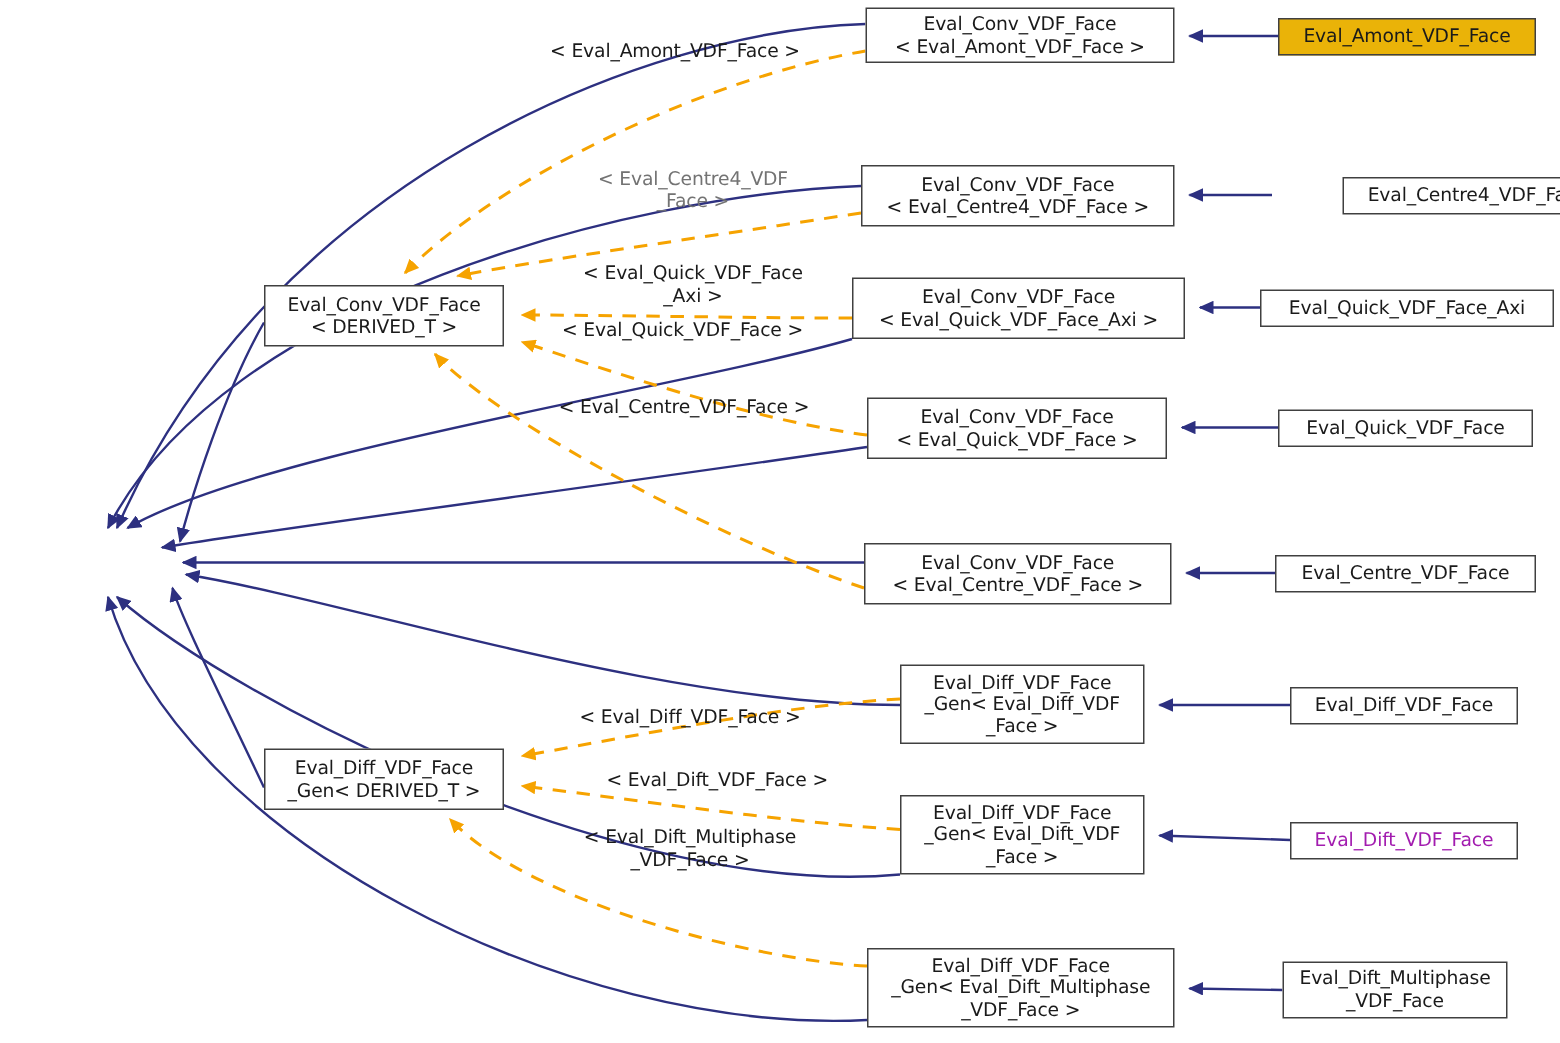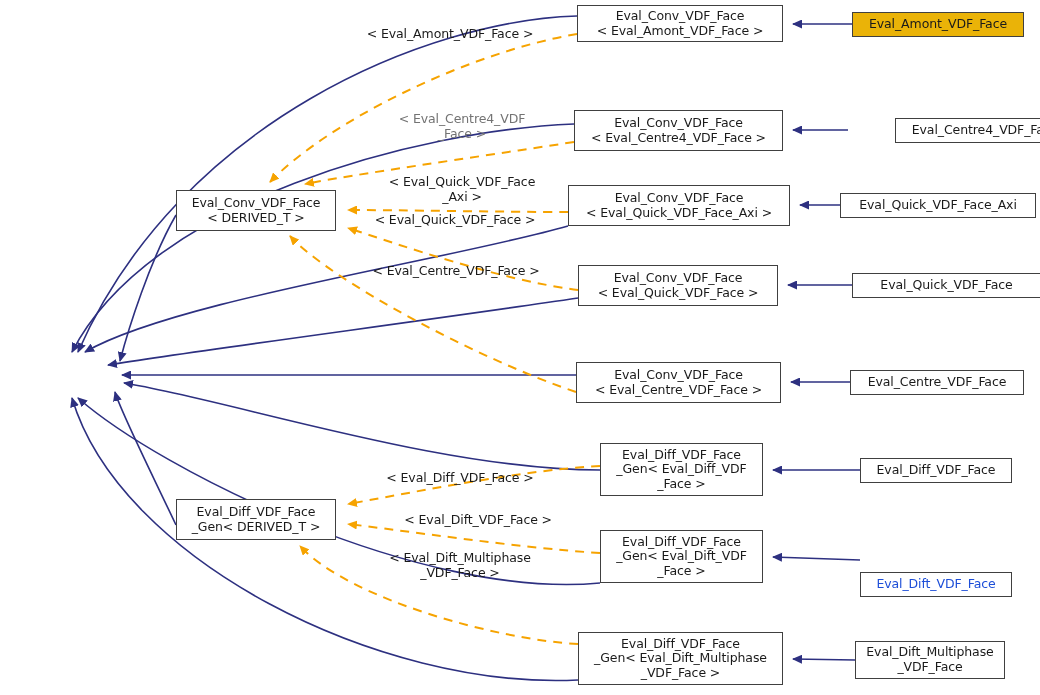--- a/index.html
+++ b/index.html
@@ -111,24 +111,24 @@
 _Face &gt;</div>
   <div class="node" style="left: 600px; top: 530px; width: 163px; height: 53px; background: rgb(255, 255, 255); border-color: rgb(64, 64, 64); color: rgb(26, 26, 26);">Eval_Diff_VDF_Face
 _Gen&lt; Eval_Dift_VDF
 _Face &gt;</div>
   <div class="node" style="left: 578px; top: 632px; width: 205px; height: 53px; background: rgb(255, 255, 255); border-color: rgb(64, 64, 64); color: rgb(26, 26, 26);">Eval_Diff_VDF_Face
 _Gen&lt; Eval_Dift_Multiphase
 _VDF_Face &gt;</div>
   <div class="node" style="left: 852px; top: 12px; width: 172px; height: 25px; background: #eab308; border-color: rgb(64, 64, 64); color: rgb(26, 26, 26);">Eval_Amont_VDF_Face</div>
   <div class="node" style="left: 895px; top: 118px; width: 180px; height: 25px; background: rgb(255, 255, 255); border-color: rgb(64, 64, 64); color: rgb(26, 26, 26);">Eval_Centre4_VDF_Face</div>
   <div class="node" style="left: 840px; top: 193px; width: 196px; height: 25px; background: rgb(255, 255, 255); border-color: rgb(64, 64, 64); color: rgb(26, 26, 26);">Eval_Quick_VDF_Face_Axi</div>
-  <div class="node" style="left: 852px; top: 273px; width: 189px; height: 25px; background: rgb(255, 255, 255); border-color: rgb(64, 64, 64); color: rgb(26, 26, 26);">Eval_Quick_VDF_Face</div>
+  <div class="node" style="left: 852px; top: 273px; width: 170px; height: 25px; background: rgb(255, 255, 255); border-color: rgb(64, 64, 64); color: rgb(26, 26, 26);">Eval_Quick_VDF_Face</div>
   <div class="node" style="left: 850px; top: 370px; width: 174px; height: 25px; background: rgb(255, 255, 255); border-color: rgb(64, 64, 64); color: rgb(26, 26, 26);">Eval_Centre_VDF_Face</div>
   <div class="node" style="left: 860px; top: 458px; width: 152px; height: 25px; background: rgb(255, 255, 255); border-color: rgb(64, 64, 64); color: rgb(26, 26, 26);">Eval_Diff_VDF_Face</div>
-  <div class="node" style="left: 860px; top: 572px; width: 152px; height: 25px; background: rgb(255, 255, 255); border-color: rgb(64, 64, 64); color: #1d4ed8;">Eval_Dift_VDF_Face</div>
+  <div class="node" style="left: 860px; top: 548px; width: 152px; height: 25px; background: rgb(255, 255, 255); border-color: rgb(64, 64, 64); color: #a21caf;">Eval_Dift_VDF_Face</div>
   <div class="node" style="left: 855px; top: 641px; width: 150px; height: 38px; background: rgb(255, 255, 255); border-color: rgb(64, 64, 64); color: rgb(26, 26, 26);">Eval_Dift_Multiphase
 _VDF_Face</div>
 
   <div class="edge-label" style="left: 350px; top: 27px; width: 200px; color: rgb(26, 26, 26);">&lt; Eval_Amont_VDF_Face &gt;</div>
   <div class="edge-label" style="left: 378px; top: 112px; width: 168px; color: #737373;">&lt; Eval_Centre4_VDF
 _Face &gt;</div>
   <div class="edge-label" style="left: 372px; top: 175px; width: 180px; color: rgb(26, 26, 26);">&lt; Eval_Quick_VDF_Face
 _Axi &gt;</div>
   <div class="edge-label" style="left: 358px; top: 213px; width: 194px; color: rgb(26, 26, 26);">&lt; Eval_Quick_VDF_Face &gt;</div>
   <div class="edge-label" style="left: 356px; top: 264px; width: 200px; color: rgb(26, 26, 26);">&lt; Eval_Centre_VDF_Face &gt;</div>

